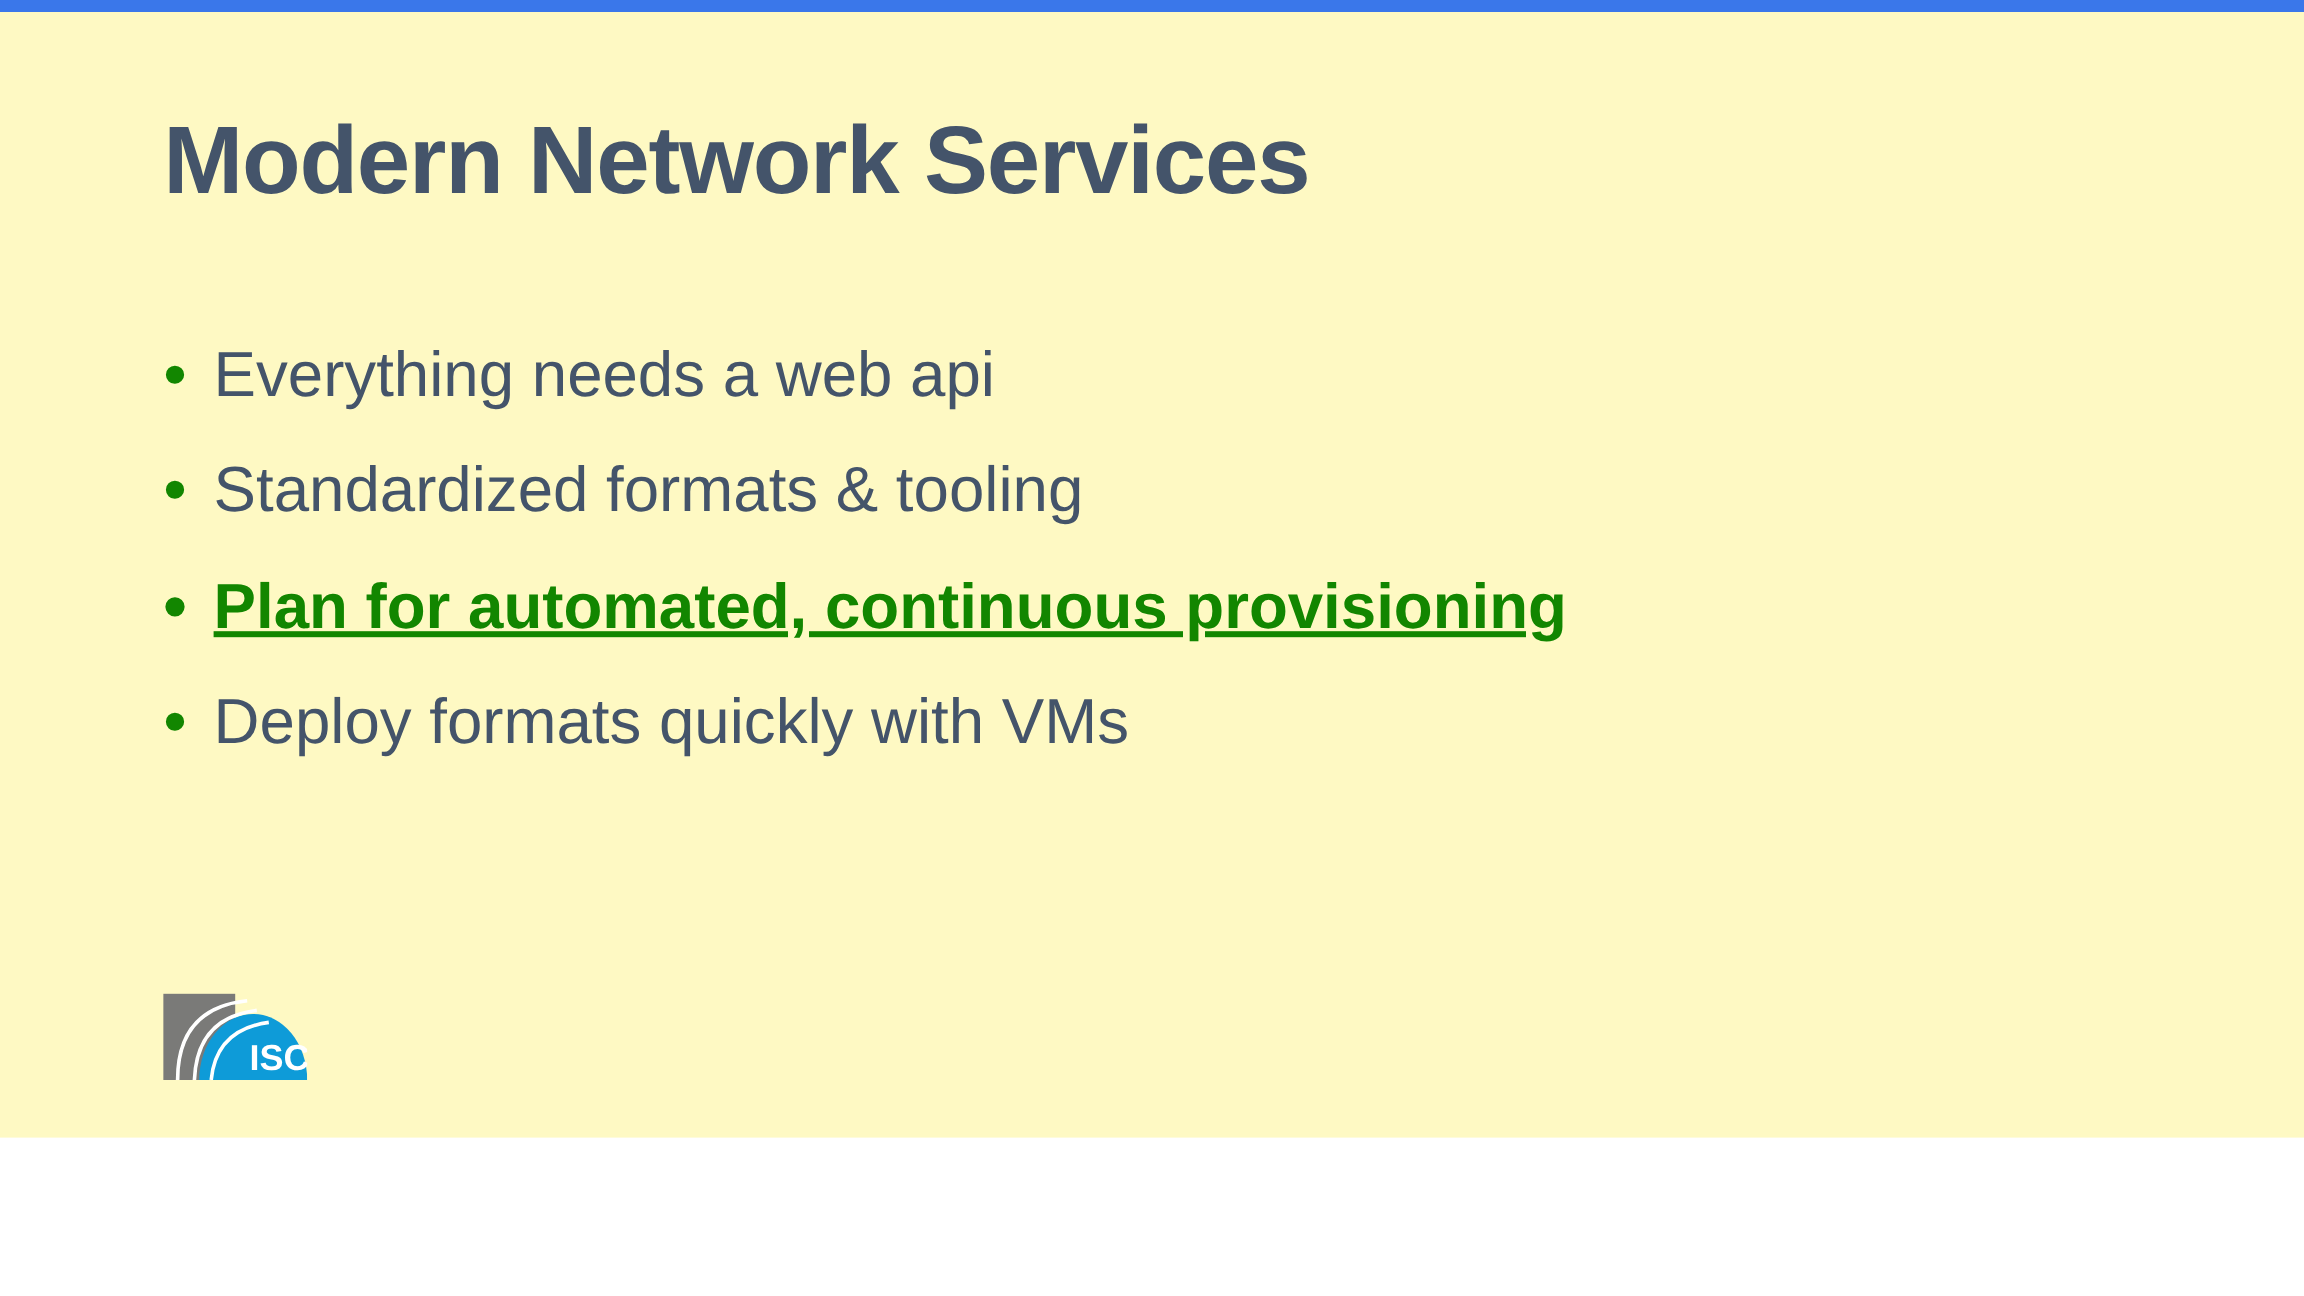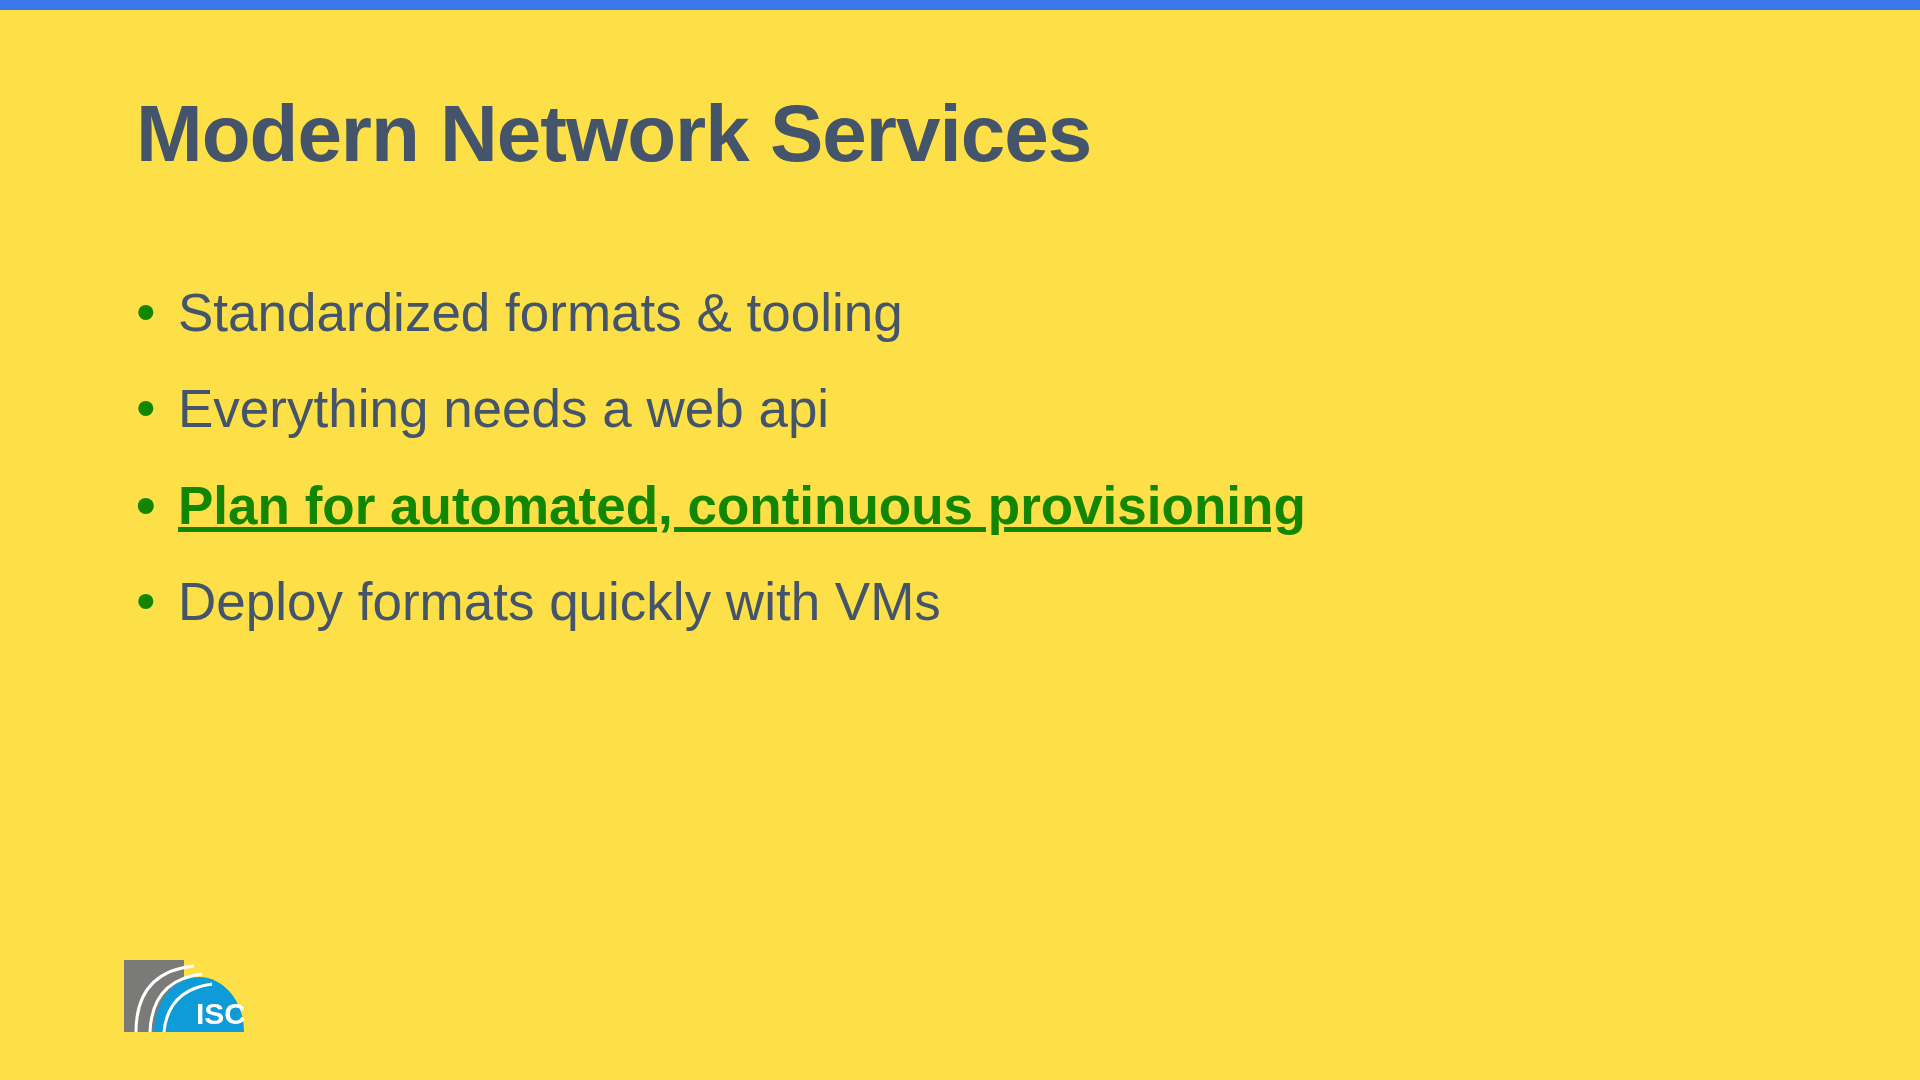--- a/index.html
+++ b/index.html
@@ -6,22 +6,22 @@
     margin: 0;
     padding: 0;
     width: 1920px;
     height: 1080px;
     overflow: hidden;
     font-family: Arial, Helvetica, sans-serif;
   }
   .slide {
     position: relative;
     width: 1920px;
-    height: 1080px;
-    background: #fde047;
+    height: 948px;
+    background: #fef9c3;
     box-sizing: border-box;
   }
   .top-bar {
     position: absolute;
     top: 0;
     left: 0;
     right: 0;
     height: 10px;
     background: #3a77ea;
   }
@@ -63,43 +63,43 @@
     font-size: 56px;
     line-height: 1.2;
   }
   .bullets li.highlight {
     color: #128600;
     font-weight: 700;
     text-decoration: underline;
   }
   .logo {
     position: absolute;
-    left: 124px;
+    left: 136px;
     bottom: 48px;
     width: 120px;
     height: 72px;
   }
   .logo svg {
     width: 120px;
     height: 72px;
     display: block;
   }
 </style>
 </head>
 <body>
 
 <div class="slide">
   <div class="top-bar"></div>
 
   <div class="title">Modern Network Services</div>
 
   <div class="bullets">
     <ul>
+      <li><span>Everything needs a web api</span></li>
       <li><span>Standardized formats &amp; tooling</span></li>
-      <li><span>Everything needs a web api</span></li>
       <li class="highlight"><span>Plan for automated, continuous provisioning</span></li>
       <li><span>Deploy formats quickly with VMs</span></li>
     </ul>
   </div>
 
   <div class="logo">
     <svg viewBox="0 0 120 72" aria-hidden="true">
 
       <rect x="0" y="0" width="60" height="72" fill="#7a7a78"></rect>
 

